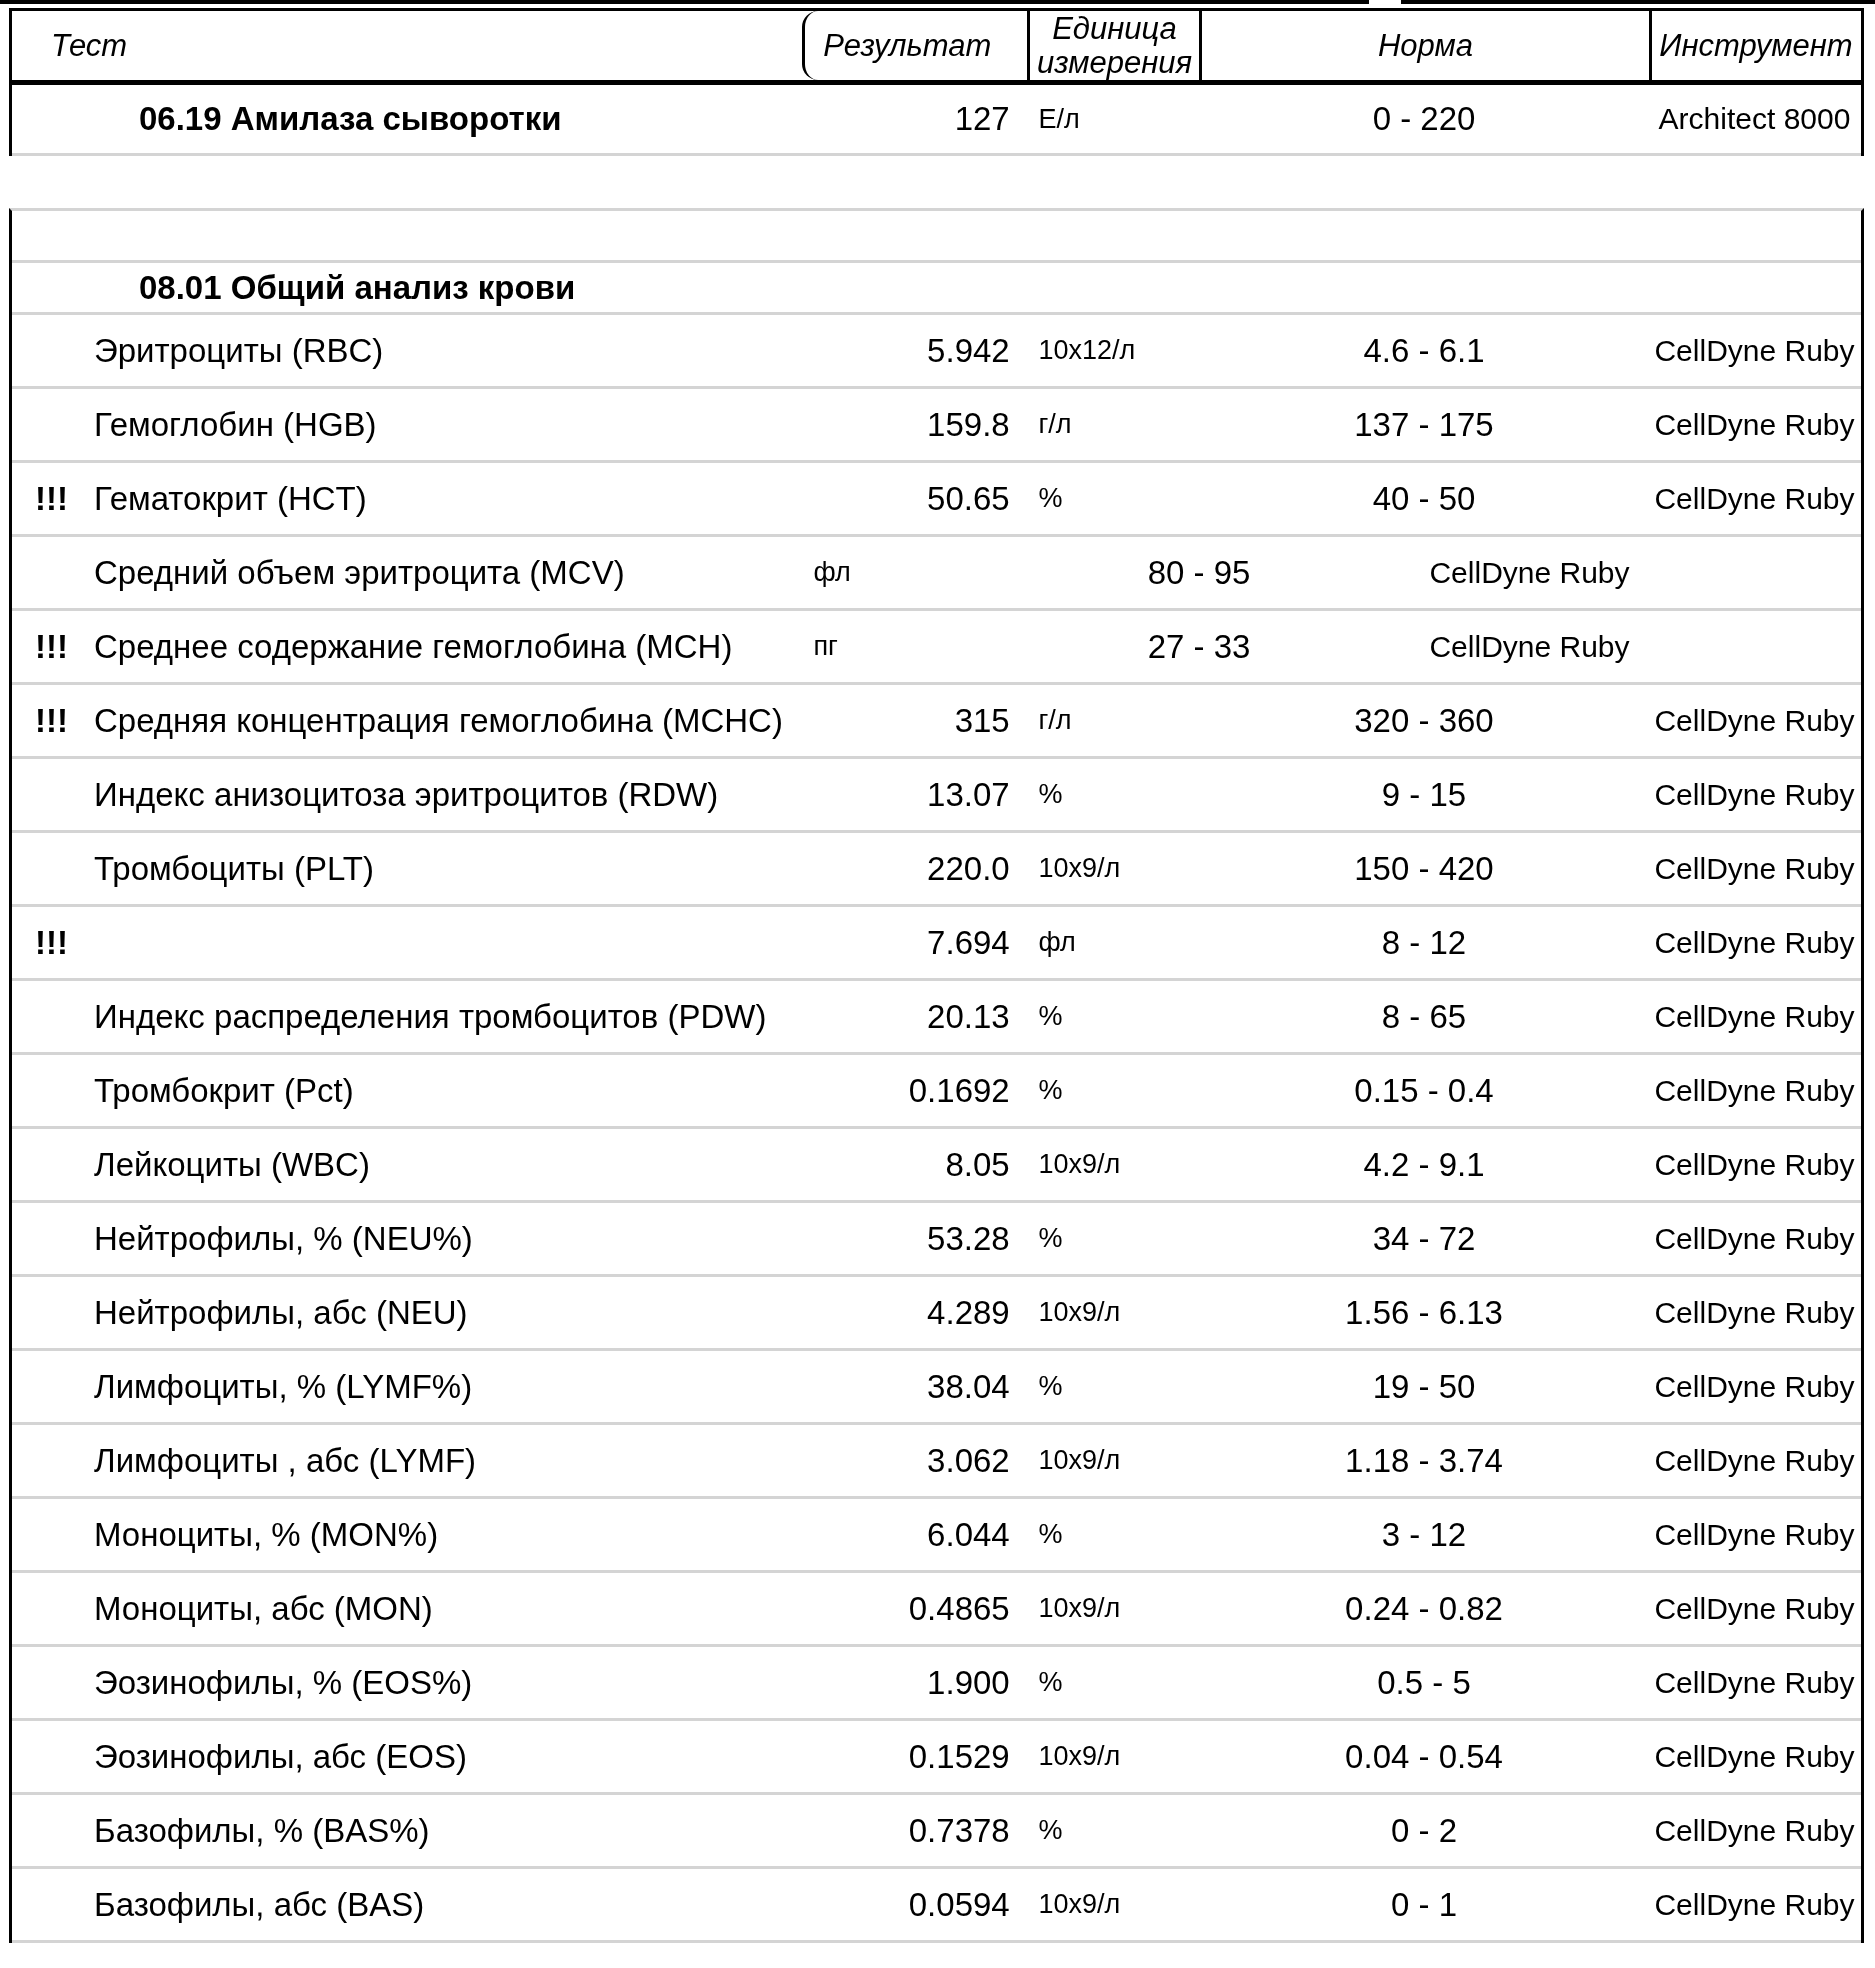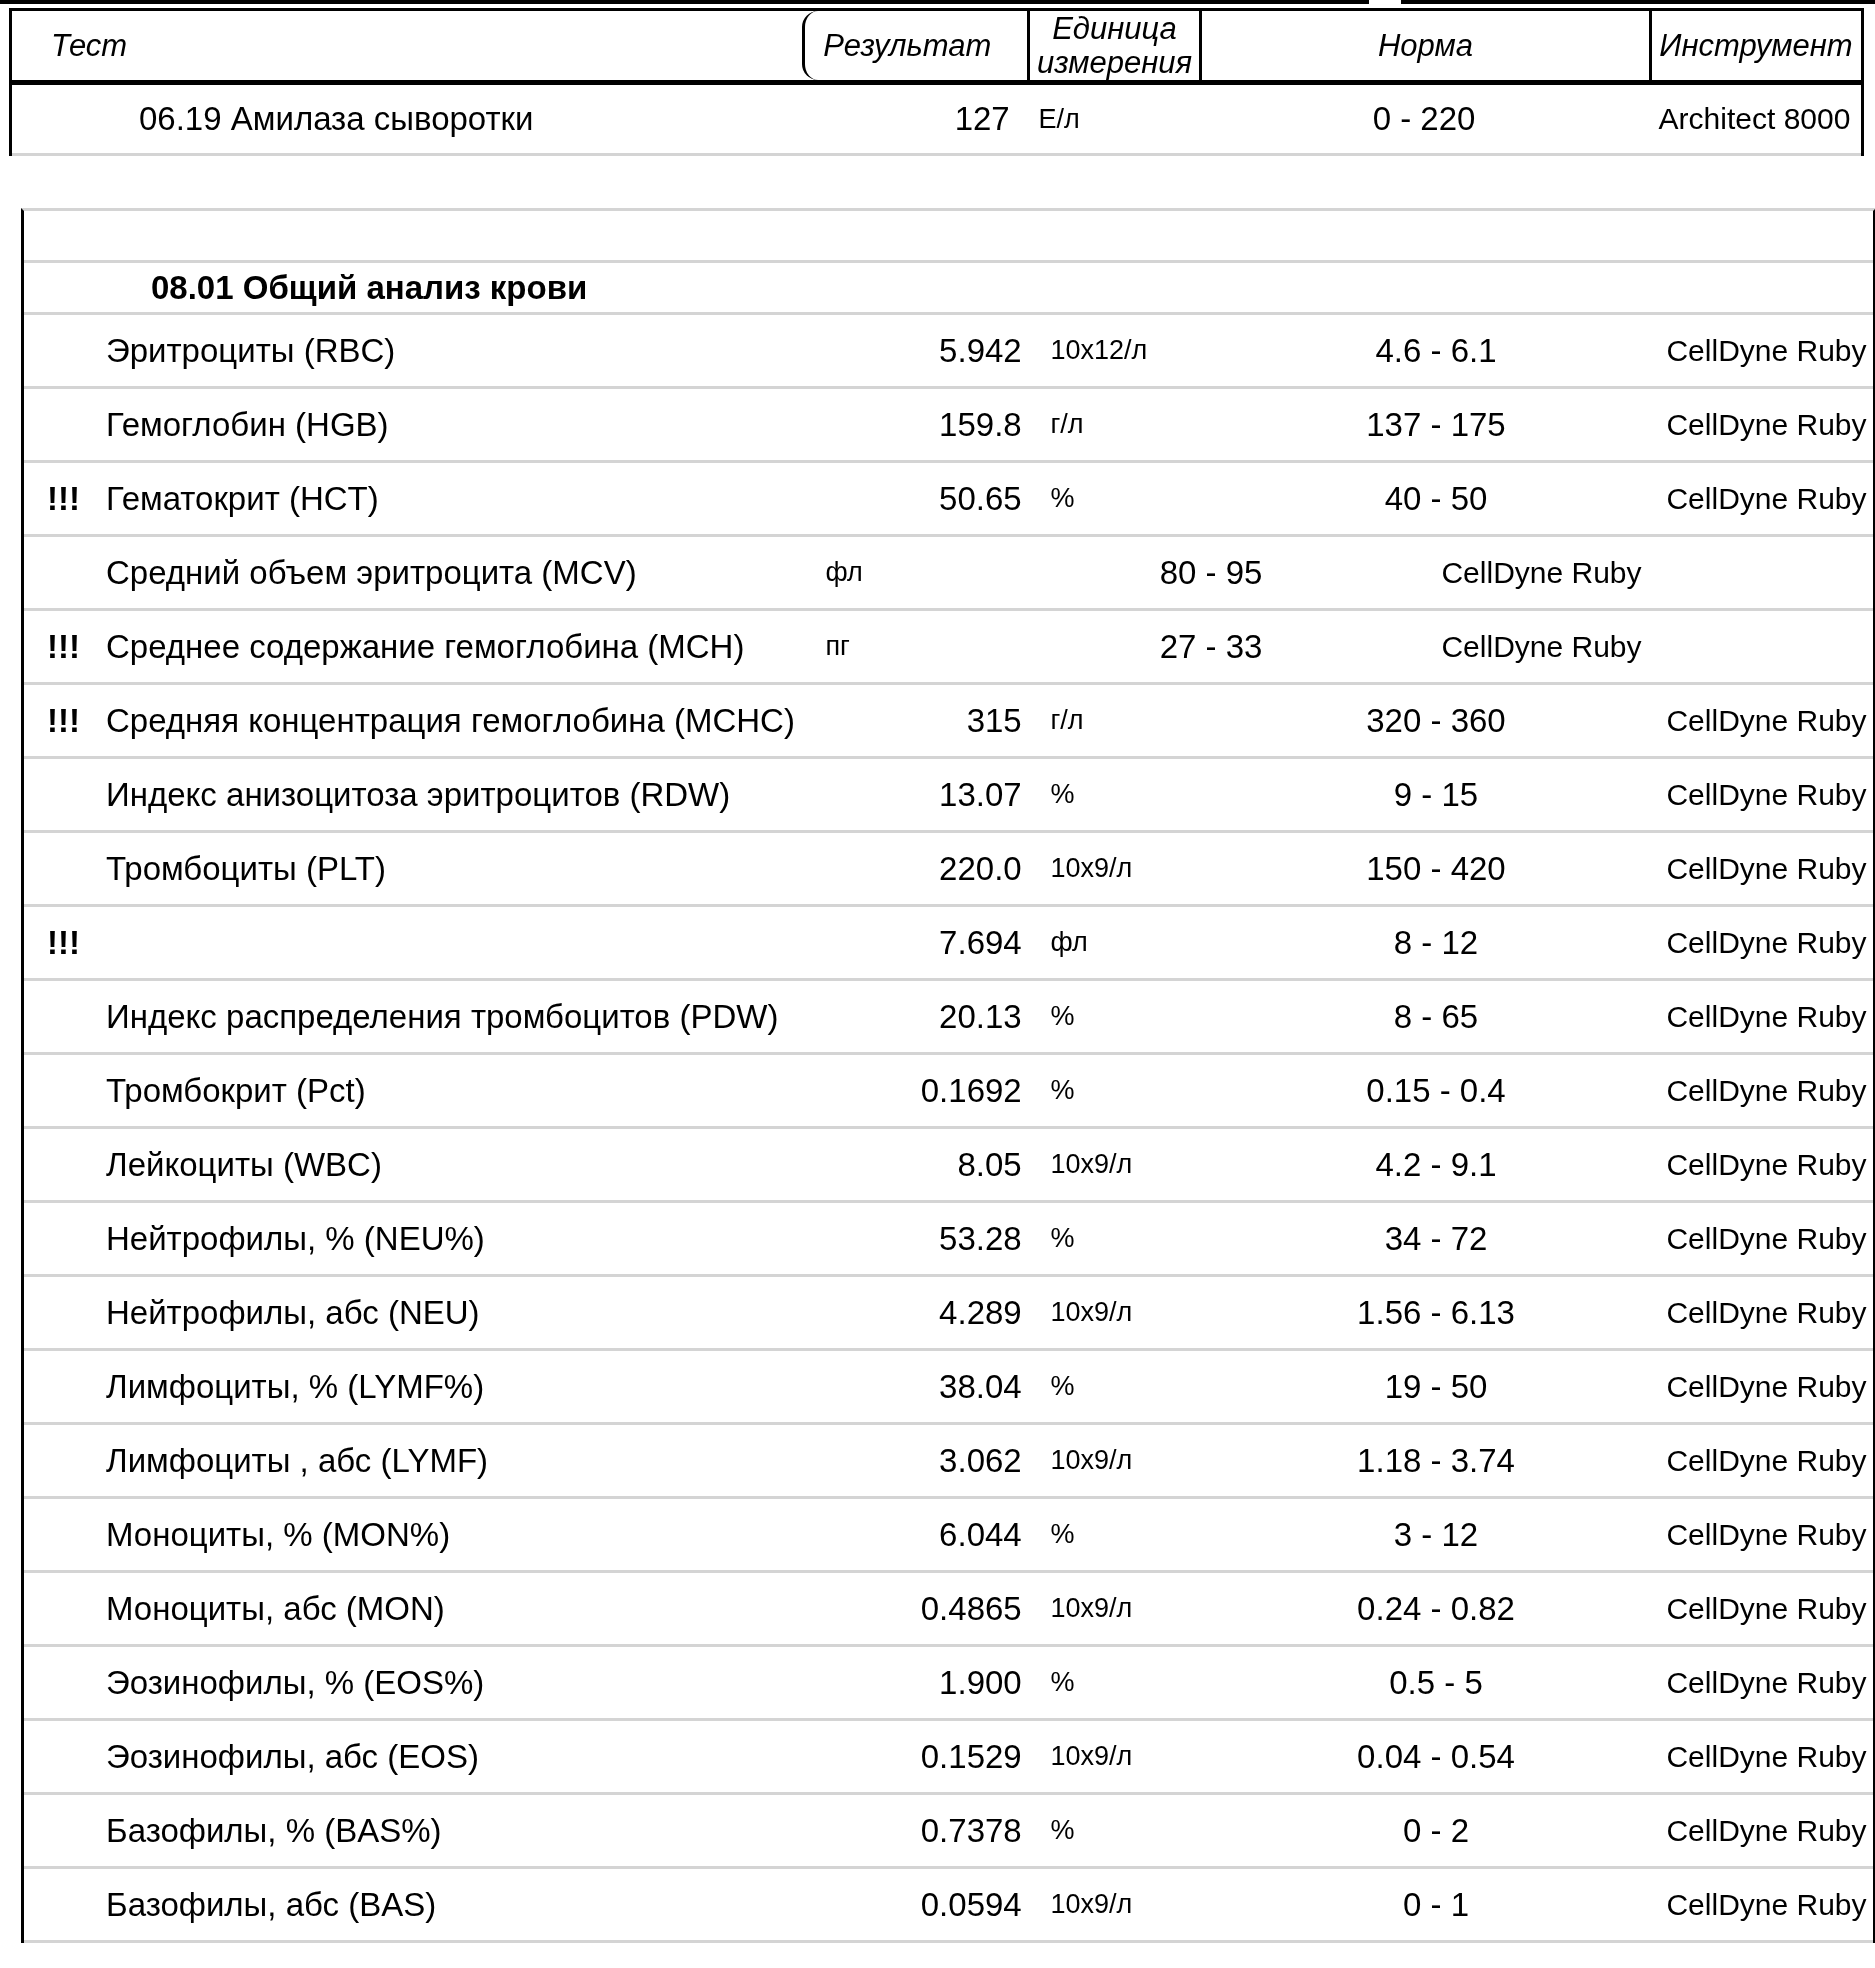--- a/index.html
+++ b/index.html
@@ -33,29 +33,28 @@
   .t1-header {
     display: flex; height: 77px;
     border-top: 3.3px solid #000; border-bottom: 5.8px solid #000;
     font-style: italic; font-size: 31px;
   }
   .t1-header .hc { display: flex; align-items: center; justify-content: center;
     text-align: center; white-space: normal; line-height: 1.1; }
   .t1-header .h-test { justify-content: flex-start; text-align: left; padding-left: 39px; }
   .t1-header .hc + .hc { border-left: 3.3px solid #000; }
   .t1-row { display: flex; height: 71px; border-bottom: 3.3px solid #d4d4d4; }
-  .t1-row .c-test { padding-left: 127px; font-weight: 400; }
+  .t1-row .c-test { padding-left: 127px; font-weight: 700; }
 
   
   .table2 {
     position: absolute; left: 9px; top: 208px; width: 1855px;
     border-left: 3.3px solid #000; border-right: 3.3px solid #000;
     border-top: 3.3px solid #d4d4d4;
     background: #fff;
-    margin-left: 12px;
   }
   .row { display: flex; border-bottom: 3.3px solid #d4d4d4; }
   .row-empty   { height: 52px; }
   .row-section { height: 52px; display: flex; align-items: center;
                  padding-left: 127px; font-weight: 700; }
   .row-data    { height: 74px; }
   .alert-box { flex: 0 0 82px; padding-left: 23px; font-weight: 700; }
   .tname { flex: 1 1 auto; overflow: hidden; white-space: nowrap; }
 </style>
 </head>

